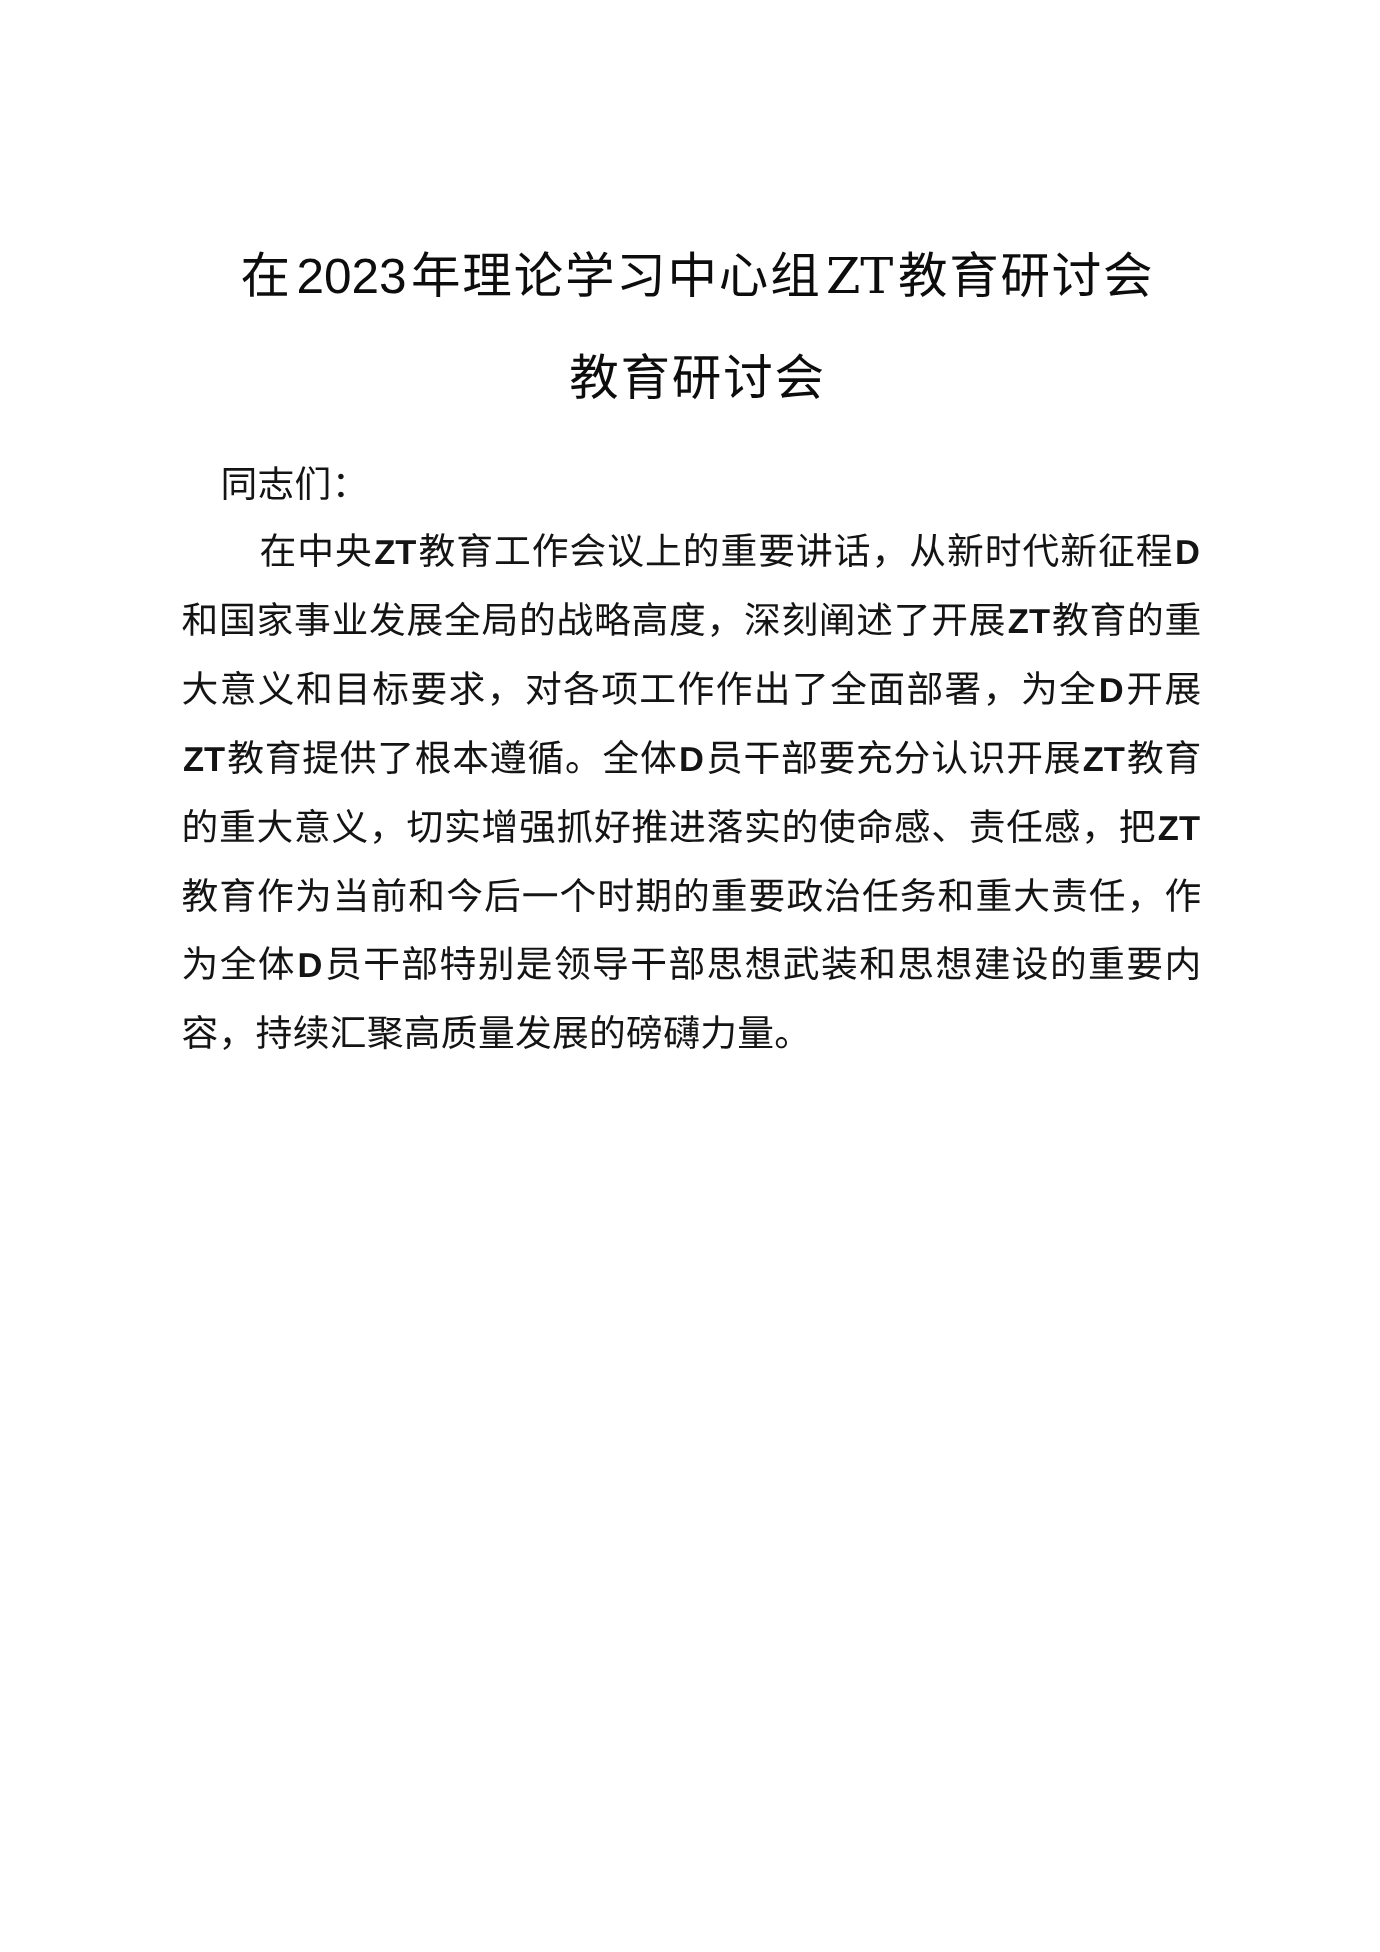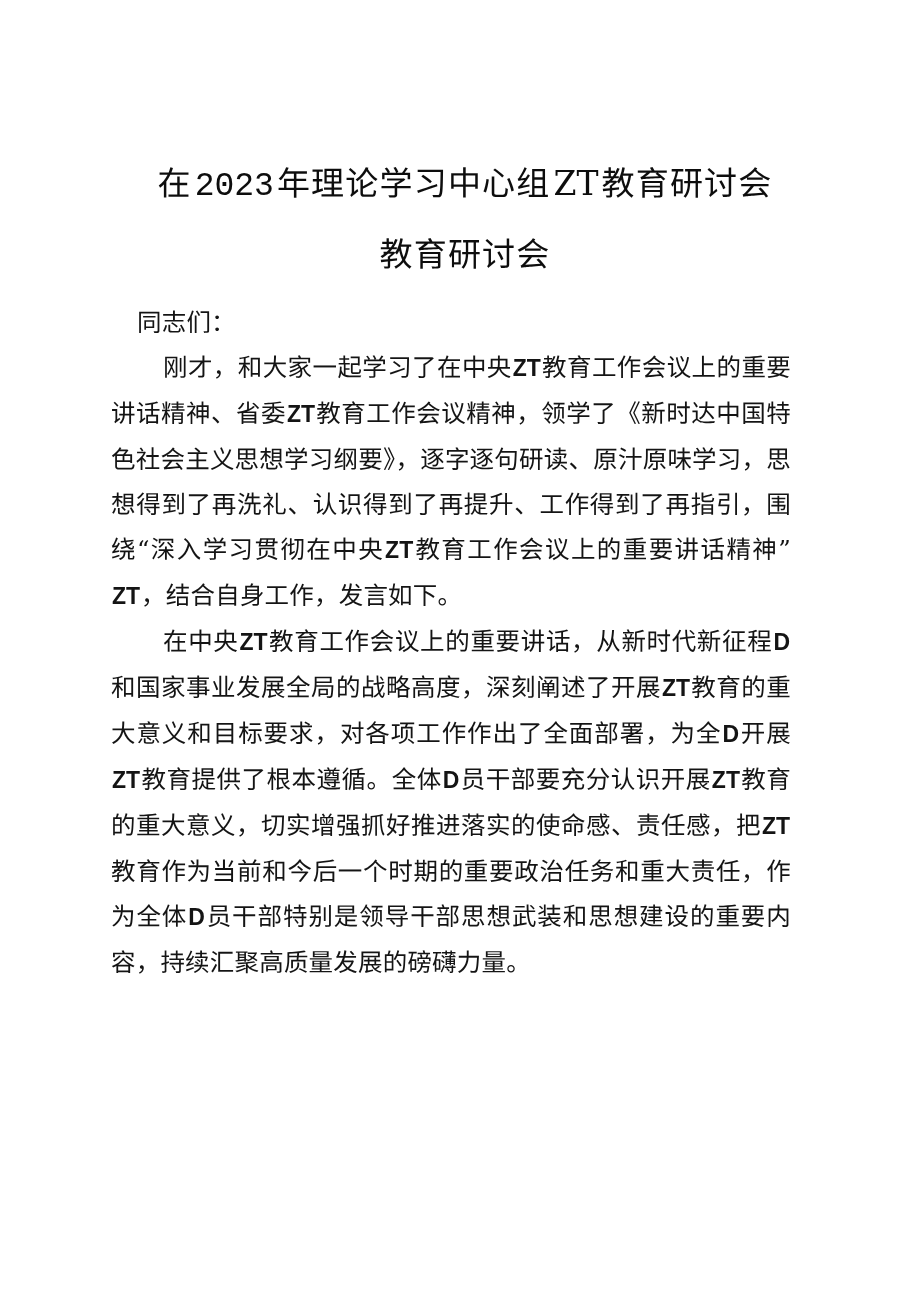--- a/index.html
+++ b/index.html
@@ -39,21 +39,21 @@
     color: #0d0d0d;
   }
   .doc-title .line {
     display: block;
     white-space: nowrap;
   }
 
   
   .body-block {
     position: absolute;
-    left: 111px;
+    left: 121px;
     top: 300px;
     width: 680px;
   }
 
   .para {
     margin: 0;
     font-size: 24.5px;
     line-height: 45px;
     letter-spacing: 0.2px;
     text-align: justify;
@@ -71,21 +71,21 @@
 
   
   .tok {
     font-family: "Liberation Sans", "DejaVu Sans", sans-serif;
     font-weight: 700;
     font-size: 23px;
     padding: 0 1px;
     letter-spacing: 0;
   }
   .title-num {
-    font-family: Liberation Mono, monospace;
+    font-family: Liberation Sans, sans-serif;
     font-weight: 400;
     padding: 0 3px;
     letter-spacing: 0;
   }
   .title-tok {
     font-family: "DejaVu Serif", "Liberation Serif", serif;
     font-weight: 400;
     padding: 0 3px;
     letter-spacing: 0;
   }
@@ -99,19 +99,18 @@
     <span class="line">
       在<span class="title-num">2023</span>年理论学习中心组<span class="title-tok">ZT</span>教育研讨会
     </span>
     <span class="line">教育研讨会</span>
   </h1>
 
   <div class="body-block">
 
     <p class="para salutation">同志们：</p>
 
-    <p class="para indent">刚才，和大家一起学习了在中央<span class="tok">ZT</span>教育工作会议上的重要讲话精神、省委<span class="tok">ZT</span>教育工作会议精神，领学了《新时达中国特色社会主义思想学习纲要》，逐字逐句研读、原汁原味学习，思想得到了再洗礼、认识得到了再提升、工作得到了再指引，围绕“深入学习贯彻在中央<span class="tok">ZT</span>教育工作会议上的重要讲话精神”<span class="tok">ZT</span>，结合自身工作，发言如下。</p>
 
     <p class="para indent">在中央<span class="tok">ZT</span>教育工作会议上的重要讲话，从新时代新征程<span class="tok">D</span>和国家事业发展全局的战略高度，深刻阐述了开展<span class="tok">ZT</span>教育的重大意义和目标要求，对各项工作作出了全面部署，为全<span class="tok">D</span>开展<span class="tok">ZT</span>教育提供了根本遵循。全体<span class="tok">D</span>员干部要充分认识开展<span class="tok">ZT</span>教育的重大意义，切实增强抓好推进落实的使命感、责任感，把<span class="tok">ZT</span>教育作为当前和今后一个时期的重要政治任务和重大责任，作为全体<span class="tok">D</span>员干部特别是领导干部思想武装和思想建设的重要内容，持续汇聚高质量发展的磅礴力量。</p>
 
 
   </div>
 </div>
 
 </body></html>

